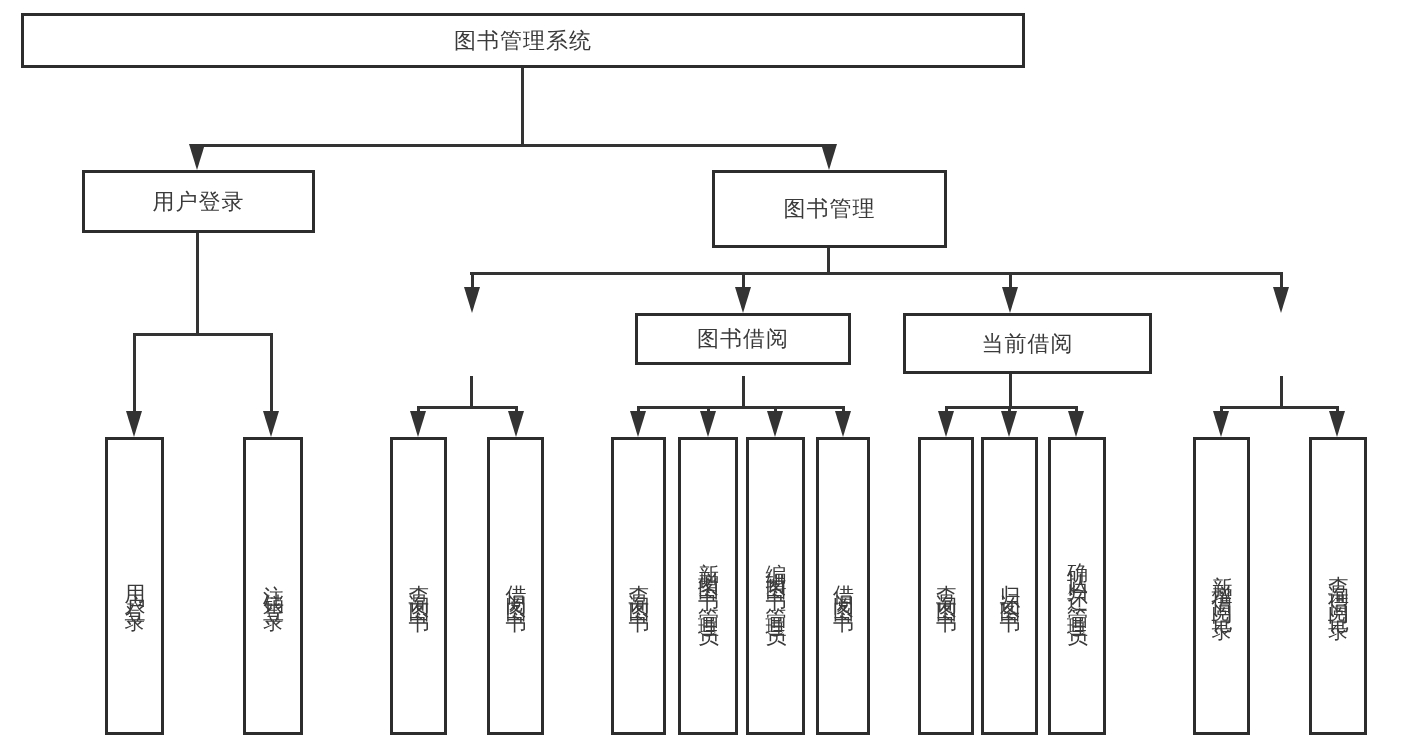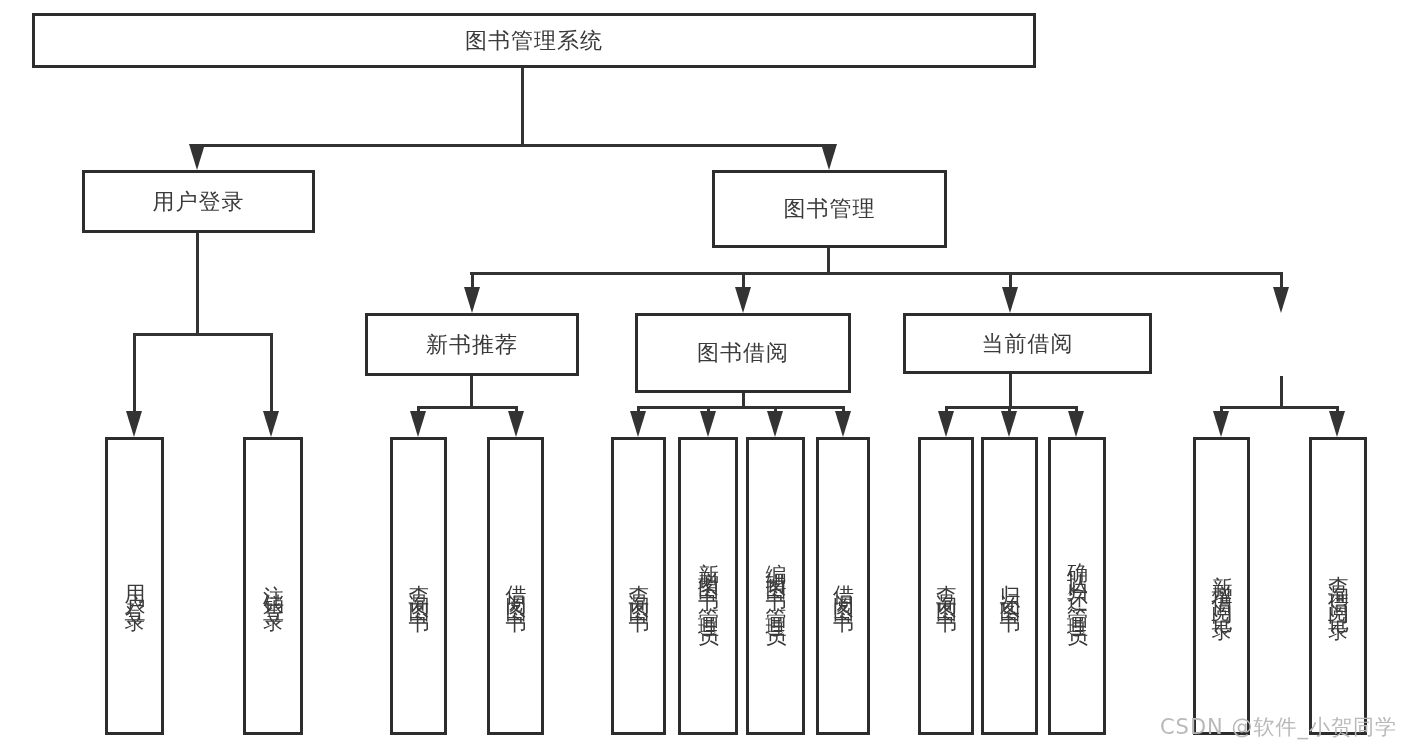--- a/index.html
+++ b/index.html
@@ -66,21 +66,21 @@
     letter-spacing: 1px;
     z-index: 3;
     white-space: nowrap;
   }
 </style>
 </head>
 <body>
 
 <div class="stage">
 
-  <div class="hbox" style="left:32px;top:13px;width:1004px;height:55px">图书管理系统</div>
+  <div class="hbox" style="left:21px;top:13px;width:1004px;height:55px">图书管理系统</div>
 
   <div class="line v" style="left:521px;top:68px;height:78px"></div>
   <div class="line h" style="left:196px;top:144px;width:639px"></div>
   <div class="arrow" style="left:189px;top:144px"></div>
   <div class="arrow" style="left:821px;top:144px"></div>
 
   <div class="hbox" style="left:82px;top:170px;width:233px;height:63px">用户登录</div>
   <div class="hbox" style="left:712px;top:170px;width:235px;height:78px">图书管理</div>
 
   <div class="line v" style="left:196px;top:232px;height:103px"></div>
@@ -94,22 +94,21 @@
   <div class="line h" style="left:470px;top:272px;width:813px"></div>
   <div class="line v" style="left:471px;top:272px;height:18px"></div>
   <div class="line v" style="left:742px;top:272px;height:18px"></div>
   <div class="line v" style="left:1009px;top:272px;height:18px"></div>
   <div class="line v" style="left:1280px;top:272px;height:18px"></div>
   <div class="arrow" style="left:464px;top:287px"></div>
   <div class="arrow" style="left:735px;top:287px"></div>
   <div class="arrow" style="left:1002px;top:287px"></div>
   <div class="arrow" style="left:1273px;top:287px"></div>
 
-  <div class="hbox" style="left:365px;top:313px;width:214px;height:63px">新书推荐</div>
-  <div class="hbox" style="left:635px;top:313px;width:216px;height:80px">图书借阅</div>
+  <div class="hbox" style="left:635px;top:313px;width:216px;height:52px">图书借阅</div>
   <div class="hbox" style="left:903px;top:313px;width:249px;height:61px">当前借阅</div>
 
   <div class="line v" style="left:470px;top:376px;height:32px"></div>
   <div class="line h" style="left:417px;top:406px;width:101px"></div>
   <div class="line v" style="left:417px;top:406px;height:10px"></div>
   <div class="line v" style="left:515px;top:406px;height:10px"></div>
   <div class="arrow" style="left:410px;top:411px"></div>
   <div class="arrow" style="left:508px;top:411px"></div>
 
   <div class="line v" style="left:742px;top:376px;height:32px"></div>
@@ -176,15 +175,14 @@
     <span class="vlabel">确认归还（管理员）</span>
   </div>
 
   <div class="vbox" style="left:1193px;width:57px">
     <span class="vlabel">新增借阅记录</span>
   </div>
   <div class="vbox" style="left:1309px;width:58px">
     <span class="vlabel">查询借阅记录</span>
   </div>
 
-  <div class="watermark">CSDN @软件_小贺同学</div>
 
 </div>
 
 </body></html>

